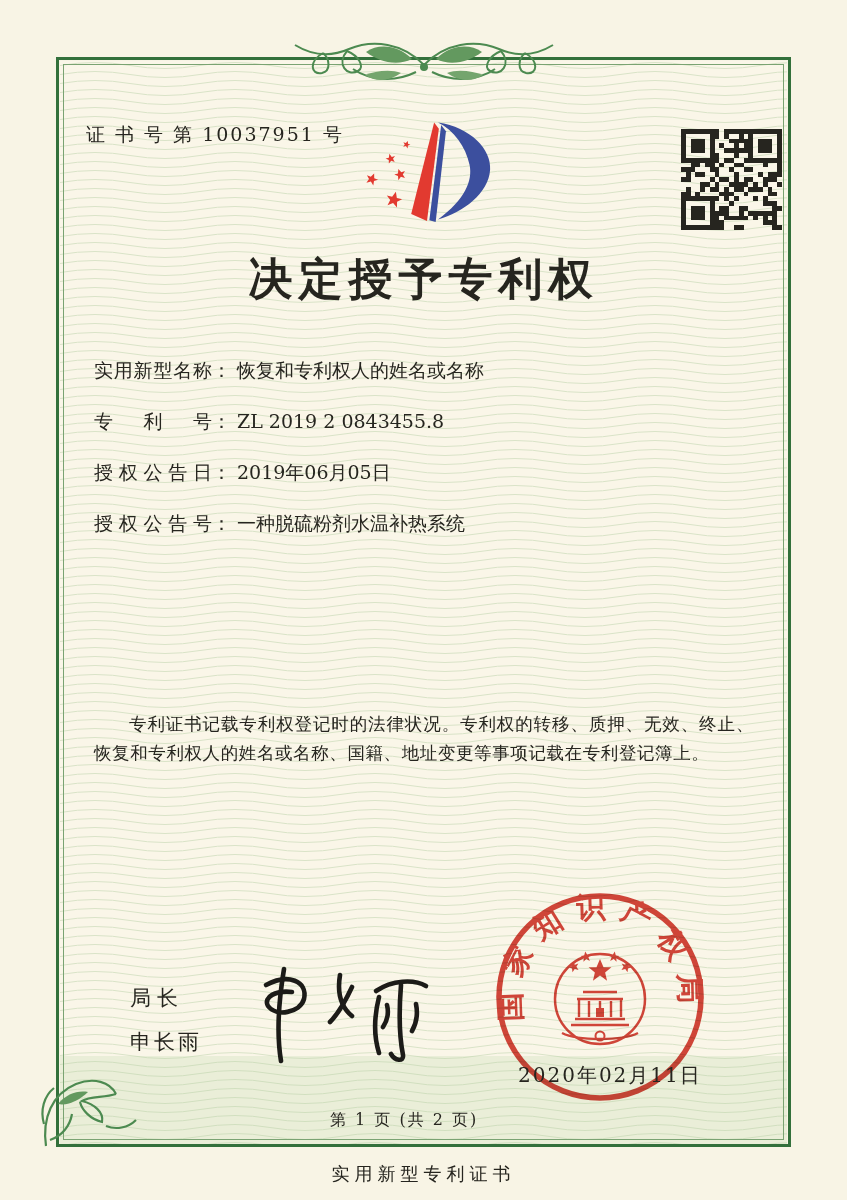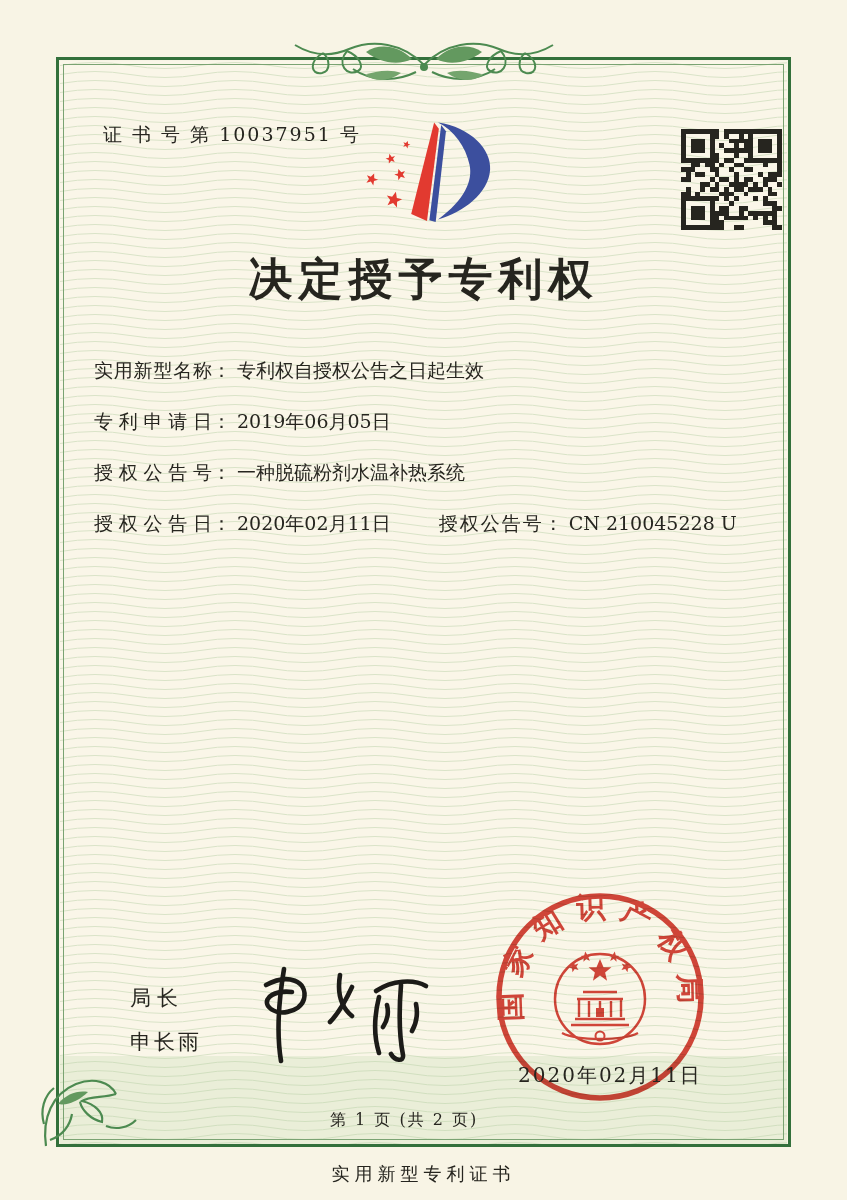--- a/index.html
+++ b/index.html
@@ -7,21 +7,21 @@
     position:relative;width:847px;height:1200px;margin:0 auto;
     background:#f8f4e5;overflow:hidden;
     font-family:"DejaVu Serif","Liberation Serif",serif;color:#26251f;
   }
   
   .frame{position:absolute;left:56px;top:57px;right:56px;bottom:53px;border:3px solid #33703b;z-index:1;}
   .frame-inner{position:absolute;left:4px;top:4px;right:4px;bottom:4px;border:1px solid #7aa372;}
   
   .waves{position:absolute;left:60px;top:61px;width:727px;height:1083px;z-index:0;}
   
-  .cert-no{position:absolute;left:103px;top:122px;font-size:19px;letter-spacing:2px;z-index:2;}
+  .cert-no{position:absolute;left:86px;top:122px;font-size:19px;letter-spacing:2px;z-index:2;}
   .logo{position:absolute;left:356px;top:116px;width:142px;height:114px;z-index:2;}
   .qr{position:absolute;left:681px;top:129px;width:101px;height:101px;z-index:2;
       display:grid;grid-template-rows:repeat(21,1fr);grid-template-columns:repeat(21,1fr);}
   .qr i{display:block;}
   .title{position:absolute;left:0;right:0;top:250px;text-align:center;
          font-size:44px;font-weight:bold;letter-spacing:6px;z-index:2;}
   
   .fields{position:absolute;left:94px;top:357px;width:660px;z-index:2;font-size:19px;}
   .frow{margin-bottom:25px;line-height:26px;white-space:nowrap;}
   .flabel{display:inline-block;width:118px;text-align:justify;text-align-last:justify;vertical-align:top;}
@@ -549,34 +549,35 @@
       <i style="grid-area:21/18"></i>
       <i style="grid-area:21/19"></i>
       <i style="grid-area:21/20;background:#26251f"></i>
       <i style="grid-area:21/21;background:#26251f"></i>
     </div>
 
   <div class="title">决定授予专利权</div>
 
   <div class="fields">
     <div class="frow">
-      <span class="flabel">实用新型名称</span><span class="fcolon">：</span><span>专利权自授权公告之日起生效</span>
+      <span class="flabel">实用新型名称</span><span class="fcolon">：</span><span>恢复和专利权人的姓名或名称</span>
     </div>
     <div class="frow">
-      <span class="flabel">专利申请日</span><span class="fcolon">：</span><span>2019年06月05日</span>
+      <span class="flabel">专利号</span><span class="fcolon">：</span><span>ZL 2019 2 0843455.8</span>
+    </div>
+    <div class="frow">
+      <span class="flabel">授权公告日</span><span class="fcolon">：</span><span>2019年06月05日</span>
     </div>
     <div class="frow">
       <span class="flabel">授权公告号</span><span class="fcolon">：</span><span>一种脱硫粉剂水温补热系统</span>
     </div>
-    <div class="frow">
-      <span class="flabel">授权公告日</span><span class="fcolon">：</span><span>2020年02月11日</span><span class="group2"><span class="glabel">授权公告号</span><span class="fcolon">：</span><span>CN 210045228 U</span></span>
-    </div>
   </div>
 
   <div class="body-text">
+    <p>专利证书记载专利权登记时的法律状况。专利权的转移、质押、无效、终止、恢复和专利权人的姓名或名称、国籍、地址变更等事项记载在专利登记簿上。</p>
   </div>
 
   <div class="director-label">局长</div>
   <div class="director-name">申长雨</div>
 
   <svg class="signature" viewBox="0 0 215 112" xmlns="http://www.w3.org/2000/svg">
     <g fill="none" stroke="#1c1b18" stroke-width="4.6" stroke-linecap="round" stroke-linejoin="round">
       <path d="M56,14 C51,44 48,76 53,106"></path>
       <path d="M38,30 C60,18 80,26 76,44 C72,58 48,62 40,51 C35,42 48,35 64,37"></path>
       <path d="M112,20 C109,38 113,52 124,61"></path>

